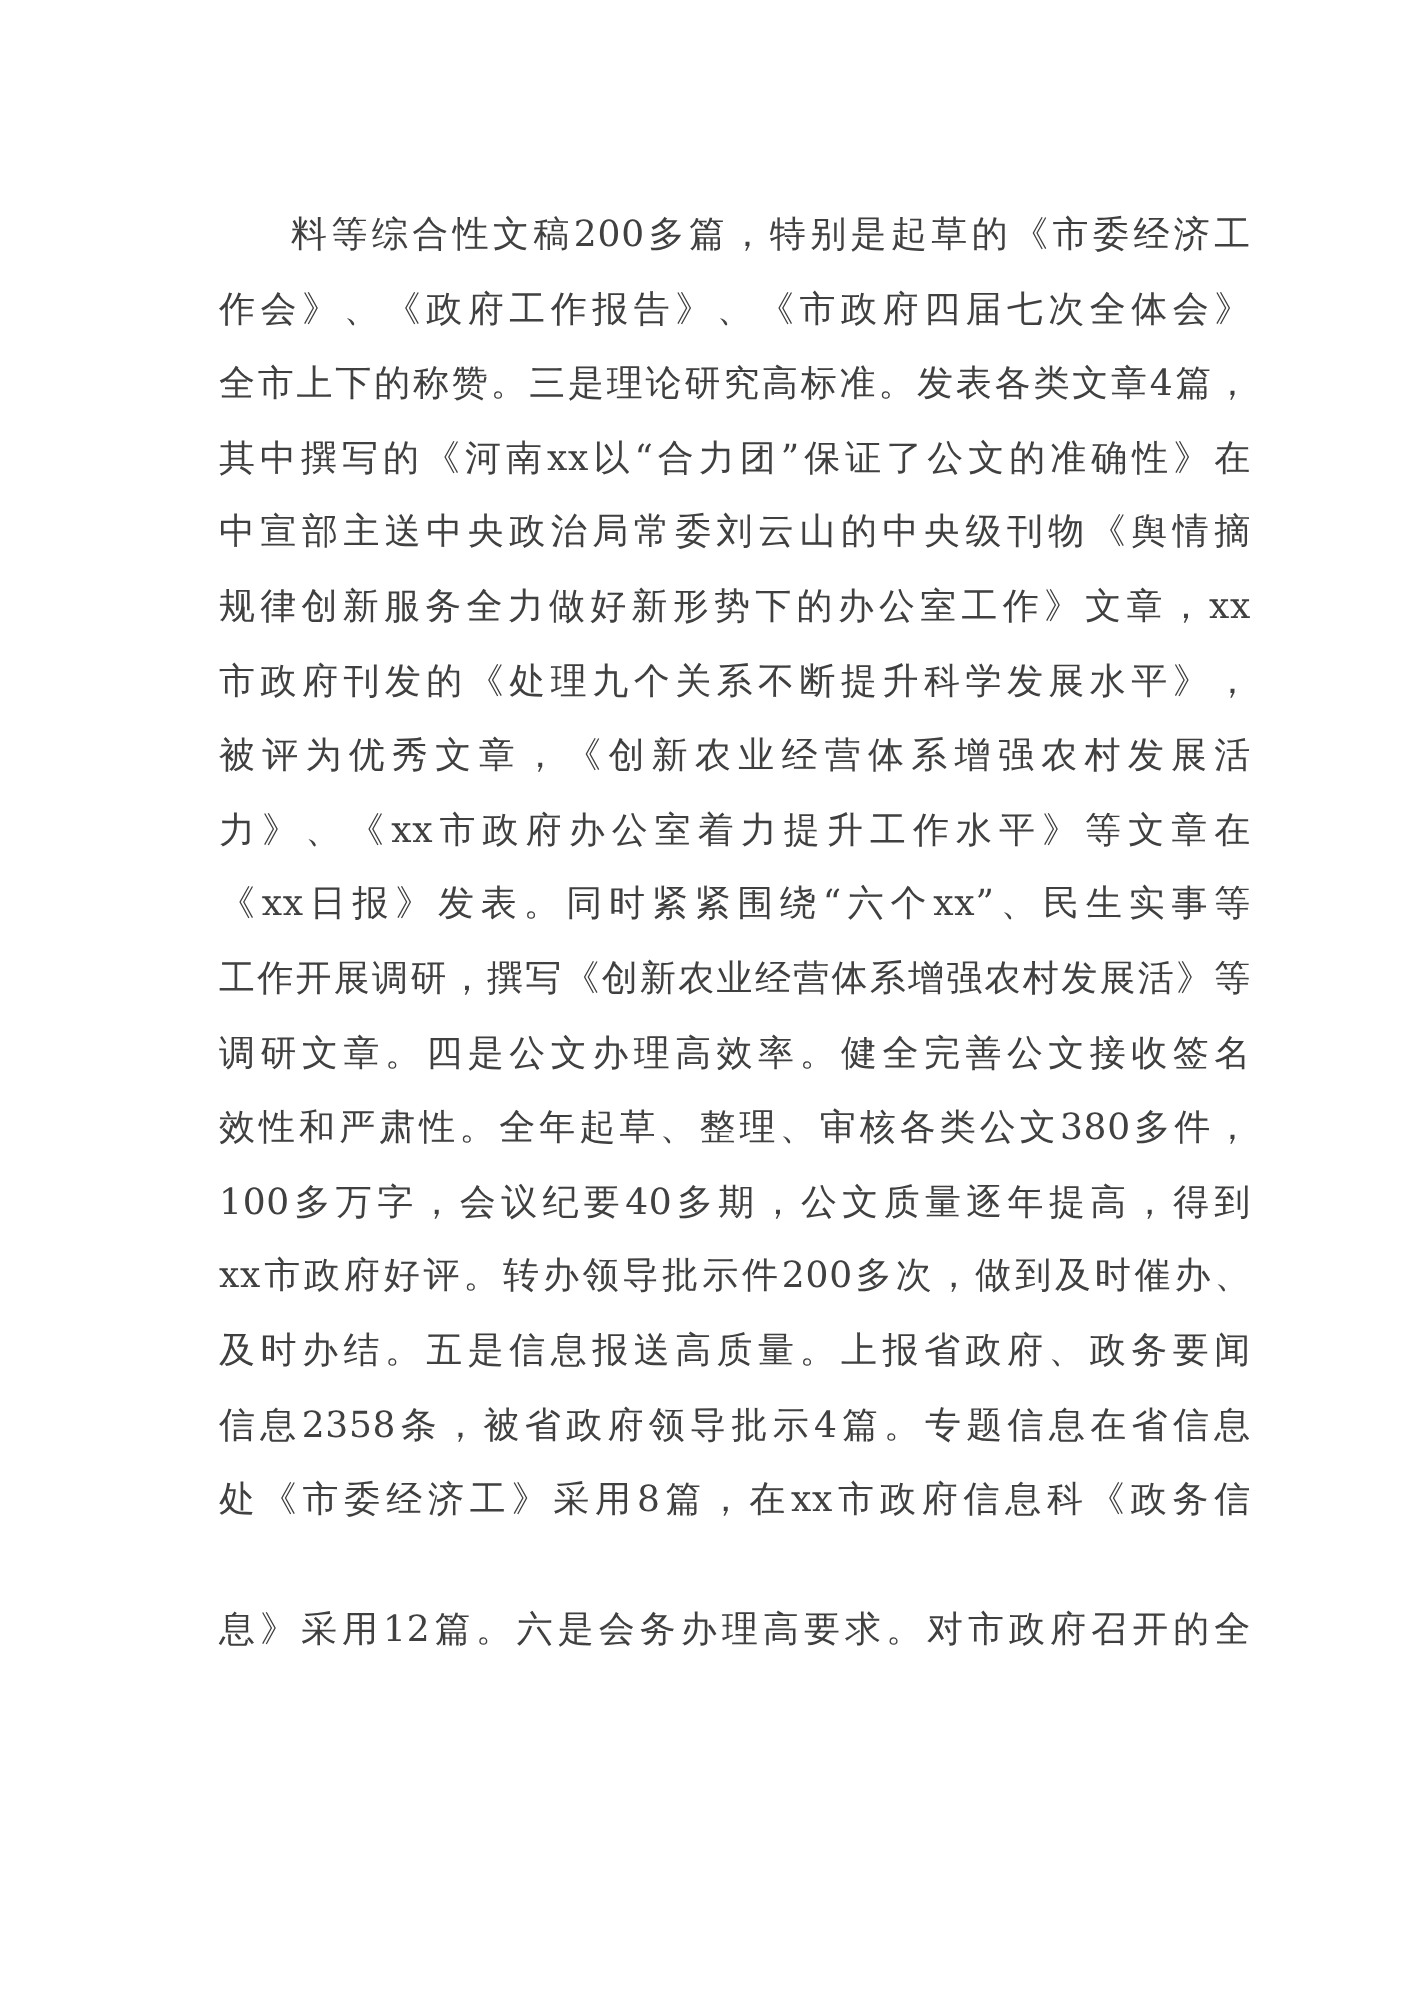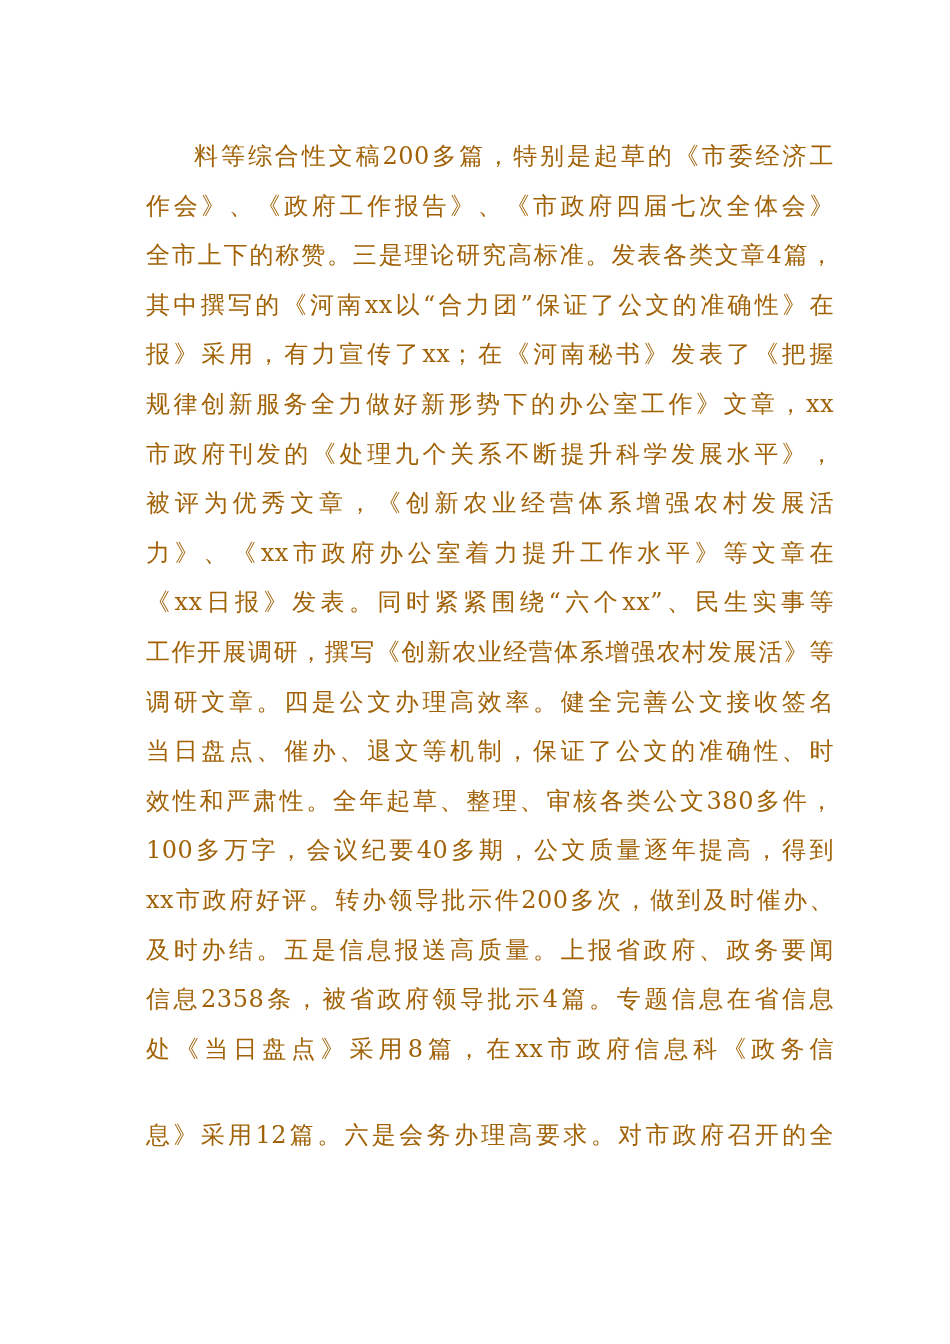--- a/index.html
+++ b/index.html
@@ -20,21 +20,21 @@
       width: 950px;
       height: 1344px;
       background: #ffffff;
     }
     .text-body {
       position: absolute;
       left: 146px;
       top: 136px;
       width: 688px;
       font-family: "DejaVu Serif", "Liberation Serif", serif;
-      color: #a16207;
+      color: #404040;
       font-size: 24px;
     }
     .line {
       height: 49.6px;
       line-height: 40px;
       white-space: nowrap;
       text-align: justify;
       text-align-last: justify;
       letter-spacing: 0.5px;
     }
@@ -48,30 +48,29 @@
   </style>
 </head>
 <body>
 
 <div class="page">
   <div class="text-body">
     <div class="line first">料等综合性文稿200多篇，特别是起草的《市委经济工</div>
     <div class="line">作会》、《政府工作报告》、《市政府四届七次全体会》</div>
     <div class="line">全市上下的称赞。三是理论研究高标准。发表各类文章4篇，</div>
     <div class="line">其中撰写的《河南xx以“合力团”保证了公文的准确性》在</div>
-    <div class="line">报》采用，有力宣传了xx；在《河南秘书》发表了《把握</div>
+    <div class="line">中宣部主送中央政治局常委刘云山的中央级刊物《舆情摘</div>
     <div class="line">规律创新服务全力做好新形势下的办公室工作》文章，xx</div>
     <div class="line">市政府刊发的《处理九个关系不断提升科学发展水平》，</div>
     <div class="line">被评为优秀文章，《创新农业经营体系增强农村发展活</div>
     <div class="line">力》、《xx市政府办公室着力提升工作水平》等文章在</div>
     <div class="line">《xx日报》发表。同时紧紧围绕“六个xx”、民生实事等</div>
     <div class="line">工作开展调研，撰写《创新农业经营体系增强农村发展活》等</div>
     <div class="line">调研文章。四是公文办理高效率。健全完善公文接收签名</div>
-    <div class="line">当日盘点、催办、退文等机制，保证了公文的准确性、时</div>
     <div class="line">效性和严肃性。全年起草、整理、审核各类公文380多件，</div>
     <div class="line">100多万字，会议纪要40多期，公文质量逐年提高，得到</div>
     <div class="line">xx市政府好评。转办领导批示件200多次，做到及时催办、</div>
     <div class="line">及时办结。五是信息报送高质量。上报省政府、政务要闻</div>
     <div class="line">信息2358条，被省政府领导批示4篇。专题信息在省信息</div>
-    <div class="line">处《当日盘点》采用8篇，在xx市政府信息科《政务信</div>
+    <div class="line">处《市委经济工》采用8篇，在xx市政府信息科《政务信</div>
     <div class="line last">息》采用12篇。六是会务办理高要求。对市政府召开的全</div>
   </div>
 </div>
 
 </body></html>

